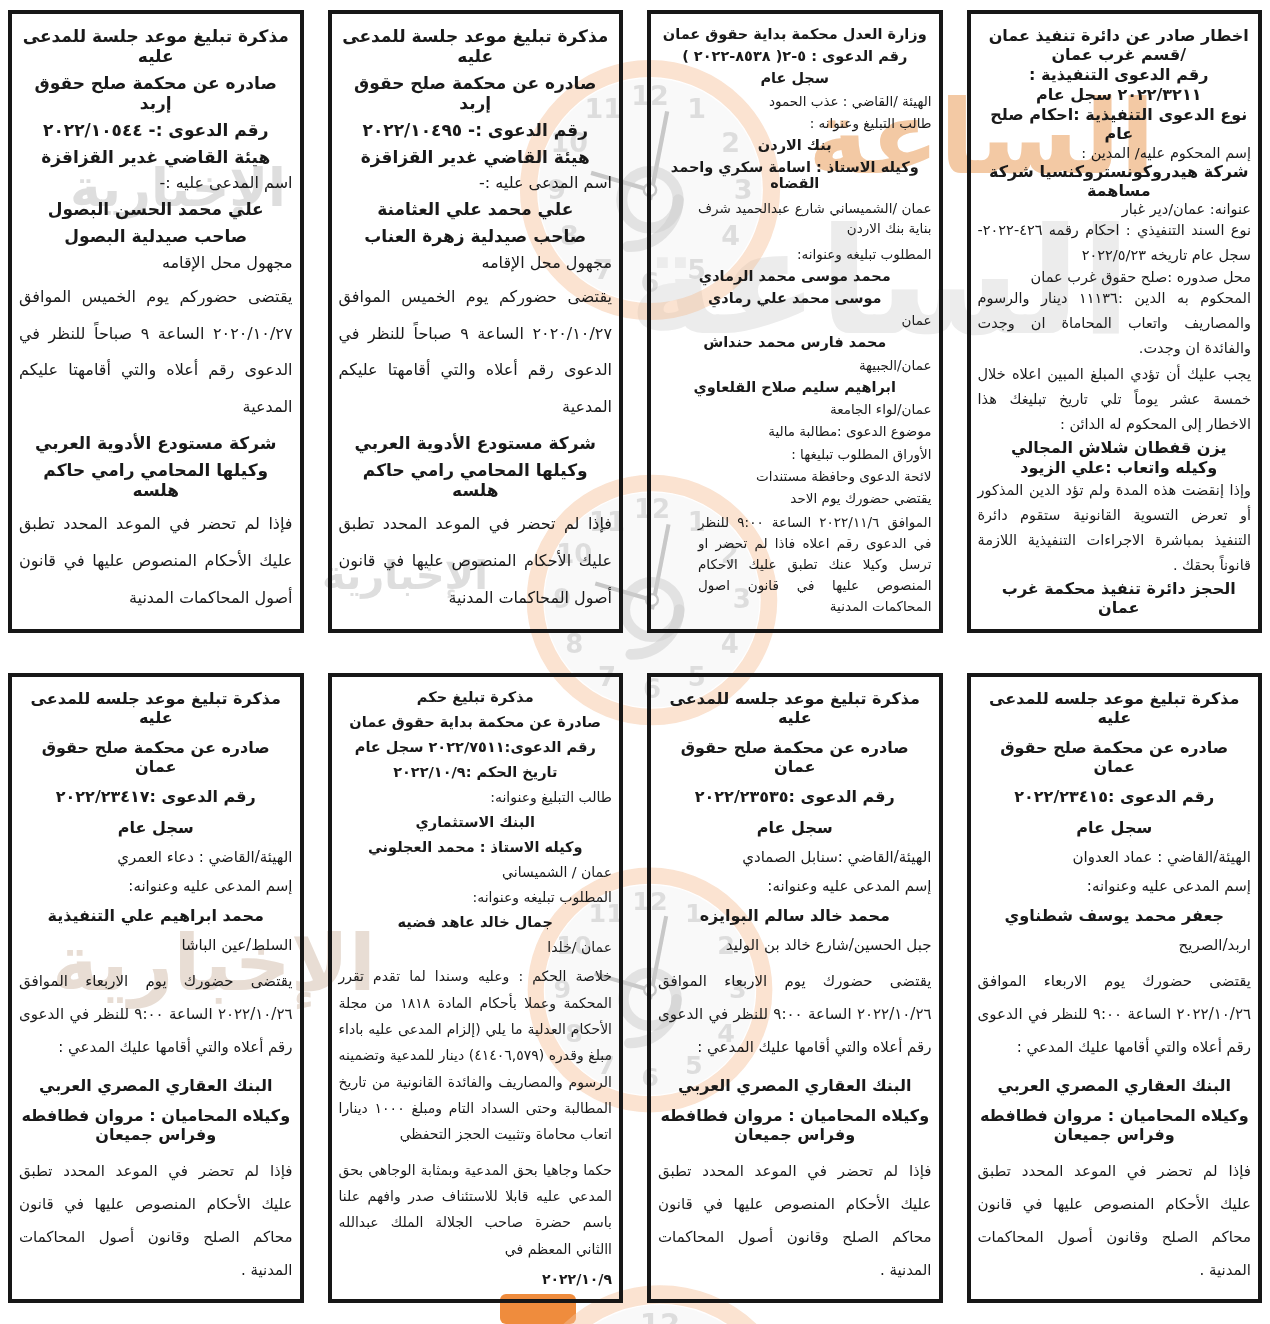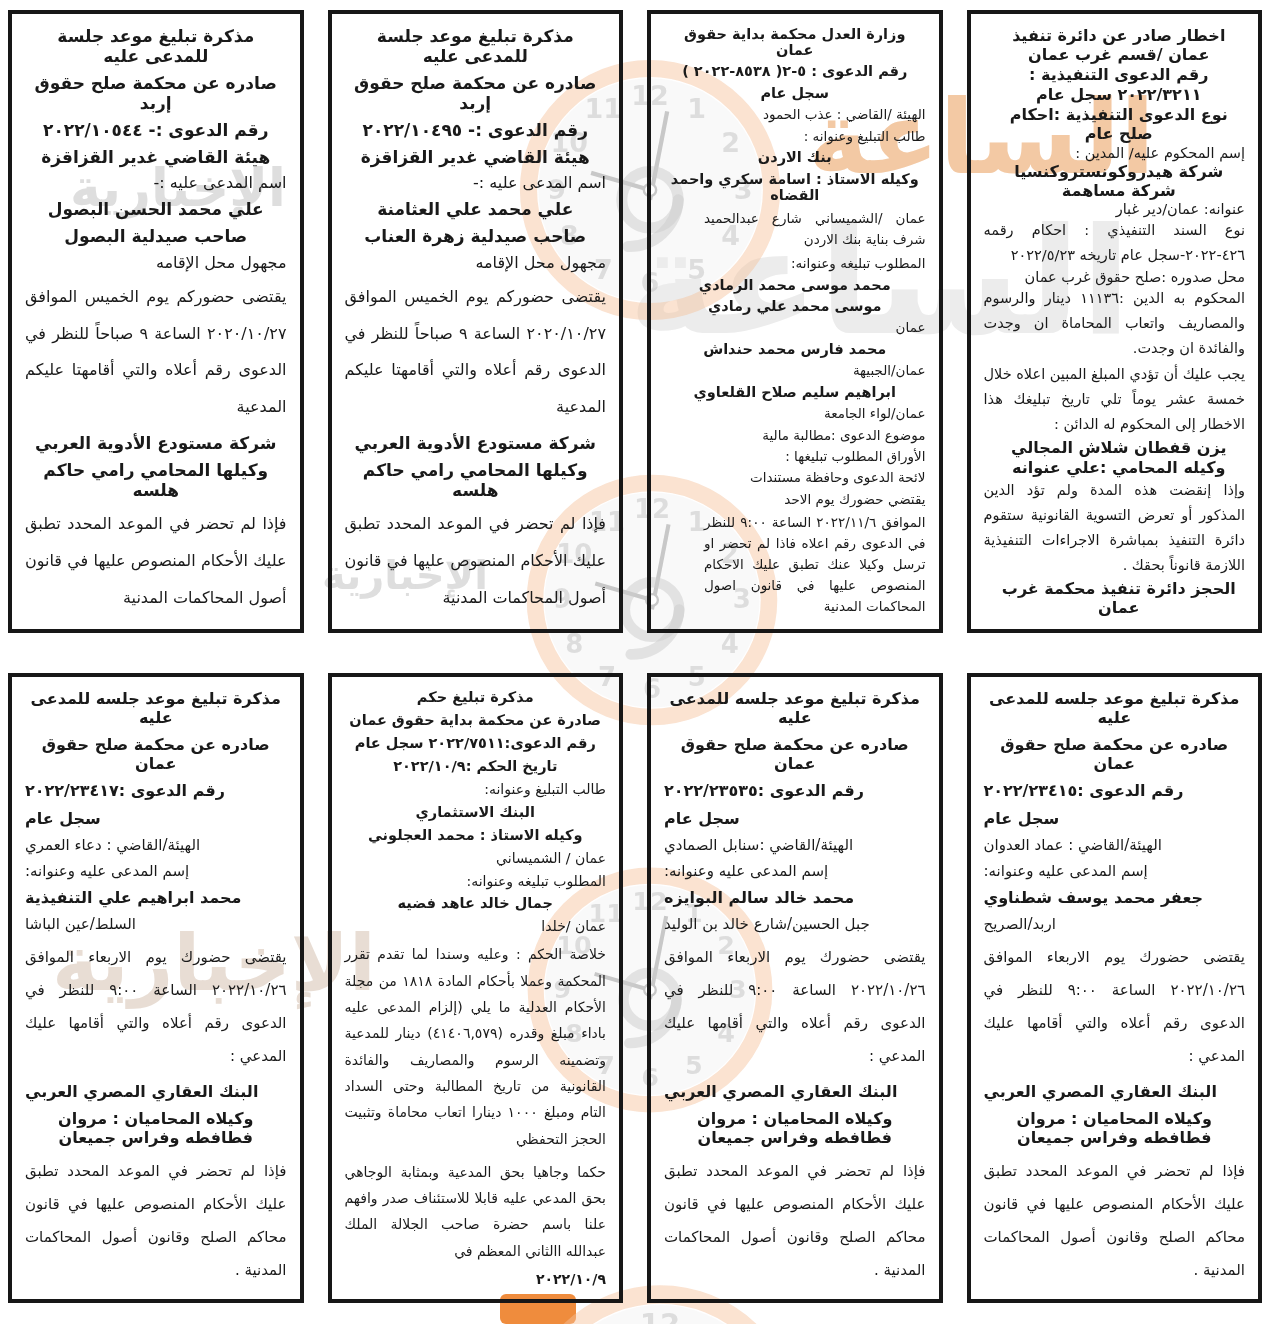--- a/index.html
+++ b/index.html
@@ -17,31 +17,31 @@
   .wt5{left:808px;top:78px;font-size:102px;}
   .wm-tab{position:absolute;left:500px;top:1294px;width:76px;height:30px;border-radius:6px;}
   
   .grid{
     position:relative;z-index:1;display:grid;
     grid-template-columns:repeat(4,1fr);grid-template-rows:623px 630px;
     gap:40px 24px;padding:10px 8px;box-sizing:border-box;height:100%;
   }
   .notice{
     border:4px solid #171717;background:transparent;box-sizing:border-box;
-    padding:12px 13px;display:flex;flex-direction:column;justify-content:space-between;
+    padding:12px 7px;display:flex;flex-direction:column;justify-content:space-between;
     overflow:hidden;
   }
   .line{margin:0;}
   .l-cb{text-align:center;font-weight:bold;}
   .l-c{text-align:right;font-weight:bold;}
   .l-r{text-align:right;font-weight:normal;}
   .l-p{text-align:justify;font-weight:normal;}
   
   .d-loose{font-size:16px;}   .d-loose  .l-p{line-height:2.3;}  .d-loose  .l-cb{font-size:17px;}
-  .d-loose2{font-size:15px;align-items:flex-end;}  .d-loose2 .l-p{line-height:2.2;}  .d-loose2 .l-cb{font-size:16px;}
+  .d-loose2{font-size:15px;}  .d-loose2 .l-p{line-height:2.2;}  .d-loose2 .l-cb{font-size:16px;}
   .d-med{font-size:14.5px;}   .d-med    .l-p{line-height:1.72;} .d-med    .l-cb{font-size:16px;margin-left:9px;}
   .d-tight{font-size:13.5px;} .d-tight  .l-p{line-height:1.55;margin-left:40px;} .d-tight  .l-cb{font-size:14.5px;}
   .d-med2{font-size:14px;}    .d-med2   .l-p{line-height:1.88;} .d-med2   .l-cb{font-size:14.5px;text-align:center;}
 </style>
 </head>
 <body>
 
 <div class="page">
 
   <div class="watermarks">
@@ -146,21 +146,21 @@
         <p class="line l-cb">٢٠٢٢/٣٢١١ سجل عام</p>
         <p class="line l-cb">نوع الدعوى التنفيذية :احكام صلح عام</p>
         <p class="line l-r">إسم المحكوم عليه/ المدين :</p>
         <p class="line l-cb">شركة هيدروكونستروكنسيا شركة مساهمة</p>
         <p class="line l-r">عنوانه: عمان/دير غبار</p>
         <p class="line l-p">نوع السند التنفيذي : احكام رقمه ٤٢٦-٢٠٢٢-سجل عام تاريخه ٢٠٢٢/٥/٢٣</p>
         <p class="line l-r">محل صدوره :صلح حقوق غرب عمان</p>
         <p class="line l-p">المحكوم به الدين :١١١٣٦ دينار والرسوم والمصاريف واتعاب المحاماة ان وجدت والفائدة ان وجدت.</p>
         <p class="line l-p">يجب عليك أن تؤدي المبلغ المبين اعلاه خلال خمسة عشر يوماً تلي تاريخ تبليغك هذا الاخطار إلى المحكوم له الدائن :</p>
         <p class="line l-cb">يزن قفطان شلاش المجالي</p>
-        <p class="line l-cb">وكيله المحامي :علي عنوانه</p>
+        <p class="line l-cb">وكيله واتعاب :علي الزيود</p>
         <p class="line l-p">وإذا إنقضت هذه المدة ولم تؤد الدين المذكور أو تعرض التسوية القانونية ستقوم دائرة التنفيذ بمباشرة الاجراءات التنفيذية اللازمة قانوناً بحقك .</p>
         <p class="line l-cb">الحجز دائرة تنفيذ محكمة غرب عمان</p>
       </article>
     <article class="notice d-tight">
         <p class="line l-cb">وزارة العدل محكمة بداية حقوق عمان</p>
         <p class="line l-cb">رقم الدعوى : ٥-٢( ٨٥٣٨-٢٠٢٢ )</p>
         <p class="line l-cb">سجل عام</p>
         <p class="line l-r">الهيئة /القاضي : عذب الحمود</p>
         <p class="line l-r">طالب التبليغ وعنوانه :</p>
         <p class="line l-cb">بنك الاردن</p>

